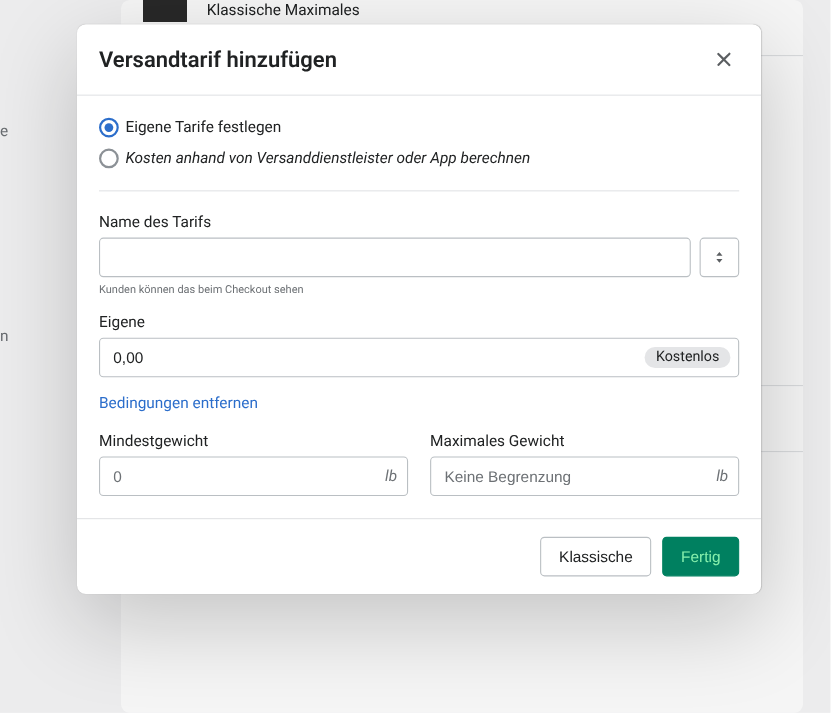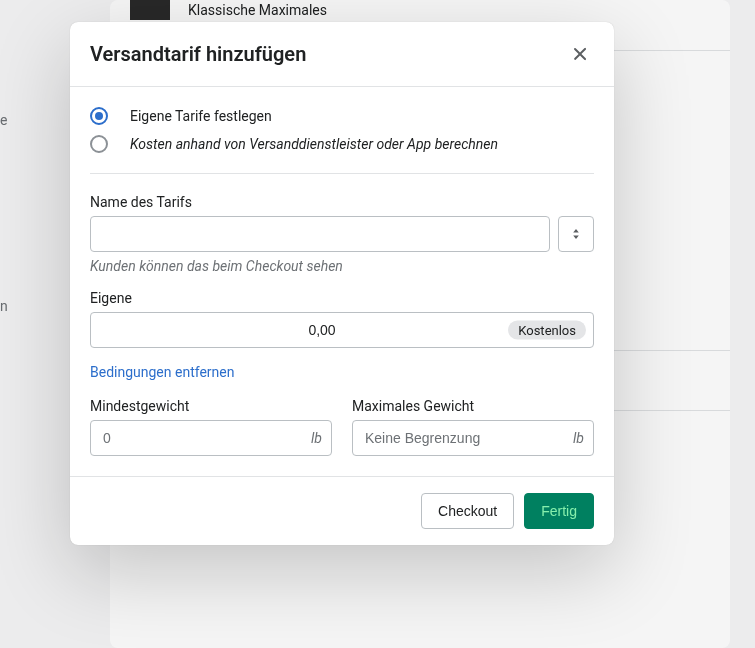--- a/index.html
+++ b/index.html
@@ -58,21 +58,21 @@
   }
   .overlay {
     position: absolute;
     inset: 0;
     background: rgba(0,0,0,0.04);
   }
   .modal {
     position: absolute;
     left: 70px;
     top: 22px;
-    width: 544px;
+    width: 622px;
     background: #fff;
     border-radius: 8px;
     box-shadow: 0 26px 80px rgba(0,0,0,0.2), 0 0 1px rgba(0,0,0,0.2);
     overflow: hidden;
   }
   .modal-header {
     display: flex;
     align-items: center;
     justify-content: space-between;
     padding: 18px 20px;
@@ -99,21 +99,21 @@
     padding: 20px;
   }
   .section {
     padding-bottom: 20px;
     margin-bottom: 20px;
     border-bottom: 1px solid #e1e3e5;
   }
   .radio-row {
     display: flex;
     align-items: center;
-    gap: 22px;
+    gap: 6px;
     margin-bottom: 10px;
     cursor: pointer;
   }
   .radio-row:last-child { margin-bottom: 0; font-style: italic; }
   .radio {
     width: 18px;
     height: 18px;
     border: 2px solid #8c9196;
     border-radius: 50%;
     display: inline-flex;
@@ -159,30 +159,28 @@
     border-radius: 4px;
     background: #fff;
     display: flex;
     align-items: center;
     justify-content: center;
     cursor: pointer;
     flex-shrink: 0;
   }
   .helper {
     margin-top: 6px;
-    font-size: 14px;
+    font-size: 10px;
     color: #6d7175;
-    font-style: italic;
   }
   .price-wrap {
     position: relative;
   }
   .price-input {
     padding-right: 52px;
-    text-align: center;
   }
   .badge {
     position: absolute;
     right: 8px;
     top: 50%;
     transform: translateY(-50%);
     background: #e4e5e7;
     color: #202223;
     font-size: 13px;
     padding: 2px 10px;
@@ -315,16 +313,16 @@
         <div class="unit-wrap">
           <input type="text" class="text-input unit-input" placeholder="Keine Begrenzung" style="">
           <span class="unit">lb</span>
         </div>
       </div>
     </div>
 
   </div>
 
   <div class="modal-footer">
-    <button class="btn">Checkout</button>
+    <button class="btn">Klassische</button>
     <button class="btn primary">Fertig</button>
   </div>
 </div>
 
 </body></html>

